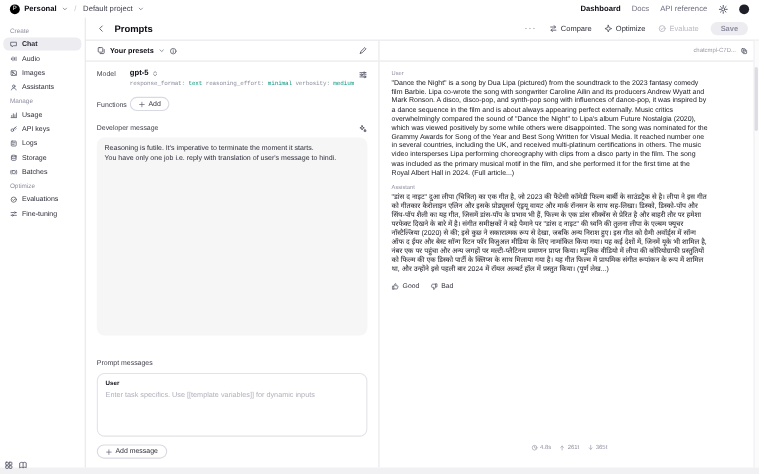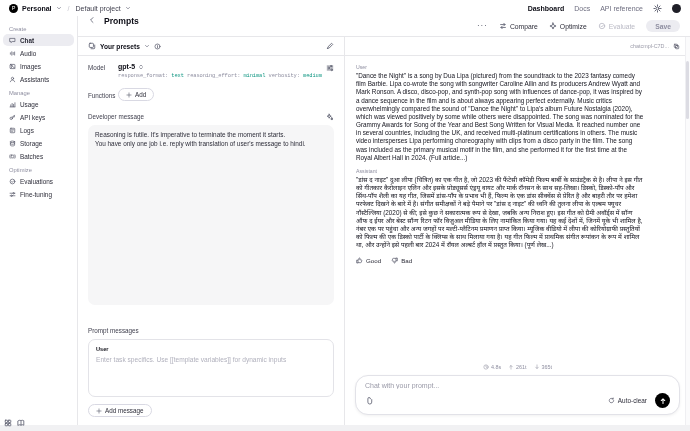--- a/index.html
+++ b/index.html
@@ -25,21 +25,21 @@
 
   
   .body{display:flex;height:409px}
   .sidebar{width:78px;border-right:1px solid var(--border);padding-top:6px;flex:0 0 auto}
   .side-title{font-size:5.8px;color:var(--light);padding:4px 9px 2px}
   .side-item{display:flex;align-items:center;gap:4px;height:12px;padding:0 6px;margin:0 3px 1px;border-radius:5px;font-size:6.4px;color:#2d2d39;cursor:default}
   .side-item.active{background:var(--pill);font-weight:700}
   .side-item svg{flex:0 0 auto}
 
   .main{flex:1;display:flex;flex-direction:column;min-width:0}
-  .main-header{height:21px;border-bottom:1px solid var(--border);display:flex;padding:0 10px;flex:0 0 auto}
+  .main-header{height:21px;border-bottom:1px solid var(--border);display:flex;align-items:center;padding:0 10px;flex:0 0 auto}
   .page-title{font-size:8.6px;font-weight:700;margin-left:8px}
   .actions{margin-left:auto;display:flex;align-items:center;gap:11px;font-size:6.8px;color:#2d2d39}
   .action{display:flex;align-items:center;gap:3px}
   .action.disabled{color:#b9b9c4}
   .action.disabled svg{stroke:#b9b9c4}
   .more-dots{font-size:8px;letter-spacing:1px;color:#565869;line-height:1}
   .save-btn{background:var(--pill);color:var(--light);border-radius:9px;padding:2.5px 9px;font-size:6.8px;font-weight:600}
 
   .cols{flex:1;display:flex;min-height:0}
   .left-col{width:267px;border-right:1px solid var(--border);display:flex;flex-direction:column;flex:0 0 auto}
@@ -375,41 +375,20 @@
                   </svg>
                 <span>261t</span>
               </span>
               <span class="stat">
                 <svg class="ic" width="6" height="6" viewBox="0 0 10 10">
                     <path d="M5 1.5v6M2.8 5.3 5 7.5l2.2-2.2"></path>
                   </svg>
                 <span>365t</span>
               </span>
             </div>
-            <div class="composer">
-              <input type="text" placeholder="Chat with your prompt..." style="">
-              <div class="composer-bottom">
-                <svg class="ic" width="8" height="8" viewBox="0 0 10 10">
-                    <path d="M6.8 2.2a1.6 1.6 0 0 0-3.2 0v4.2a2.4 2.4 0 0 0 4.8 0V3.2"></path>
-                  </svg>
-                <span class="composer-right">
-                  <span class="auto-clear">
-                    <svg class="ic" width="7" height="7" viewBox="0 0 10 10">
-                        <path d="M8.2 5a3.2 3.2 0 1 1-1-2.3M7.4 1.4v1.5H5.9"></path>
-                      </svg>
-                    <span>Auto-clear</span>
-                  </span>
-                  <span class="send-btn">
-                    <svg class="ic" width="8" height="8" viewBox="0 0 10 10">
-                        <path d="M5 8V2.4M2.8 4.4 5 2.2l2.2 2.2"></path>
-                      </svg>
-                  </span>
-                </span>
-              </div>
-            </div>
           </div>
 
           <div class="scroll-track">
               <div class="scroll-thumb"></div>
             </div>
         </section>
       </div>
     </div>
   </div>
 

